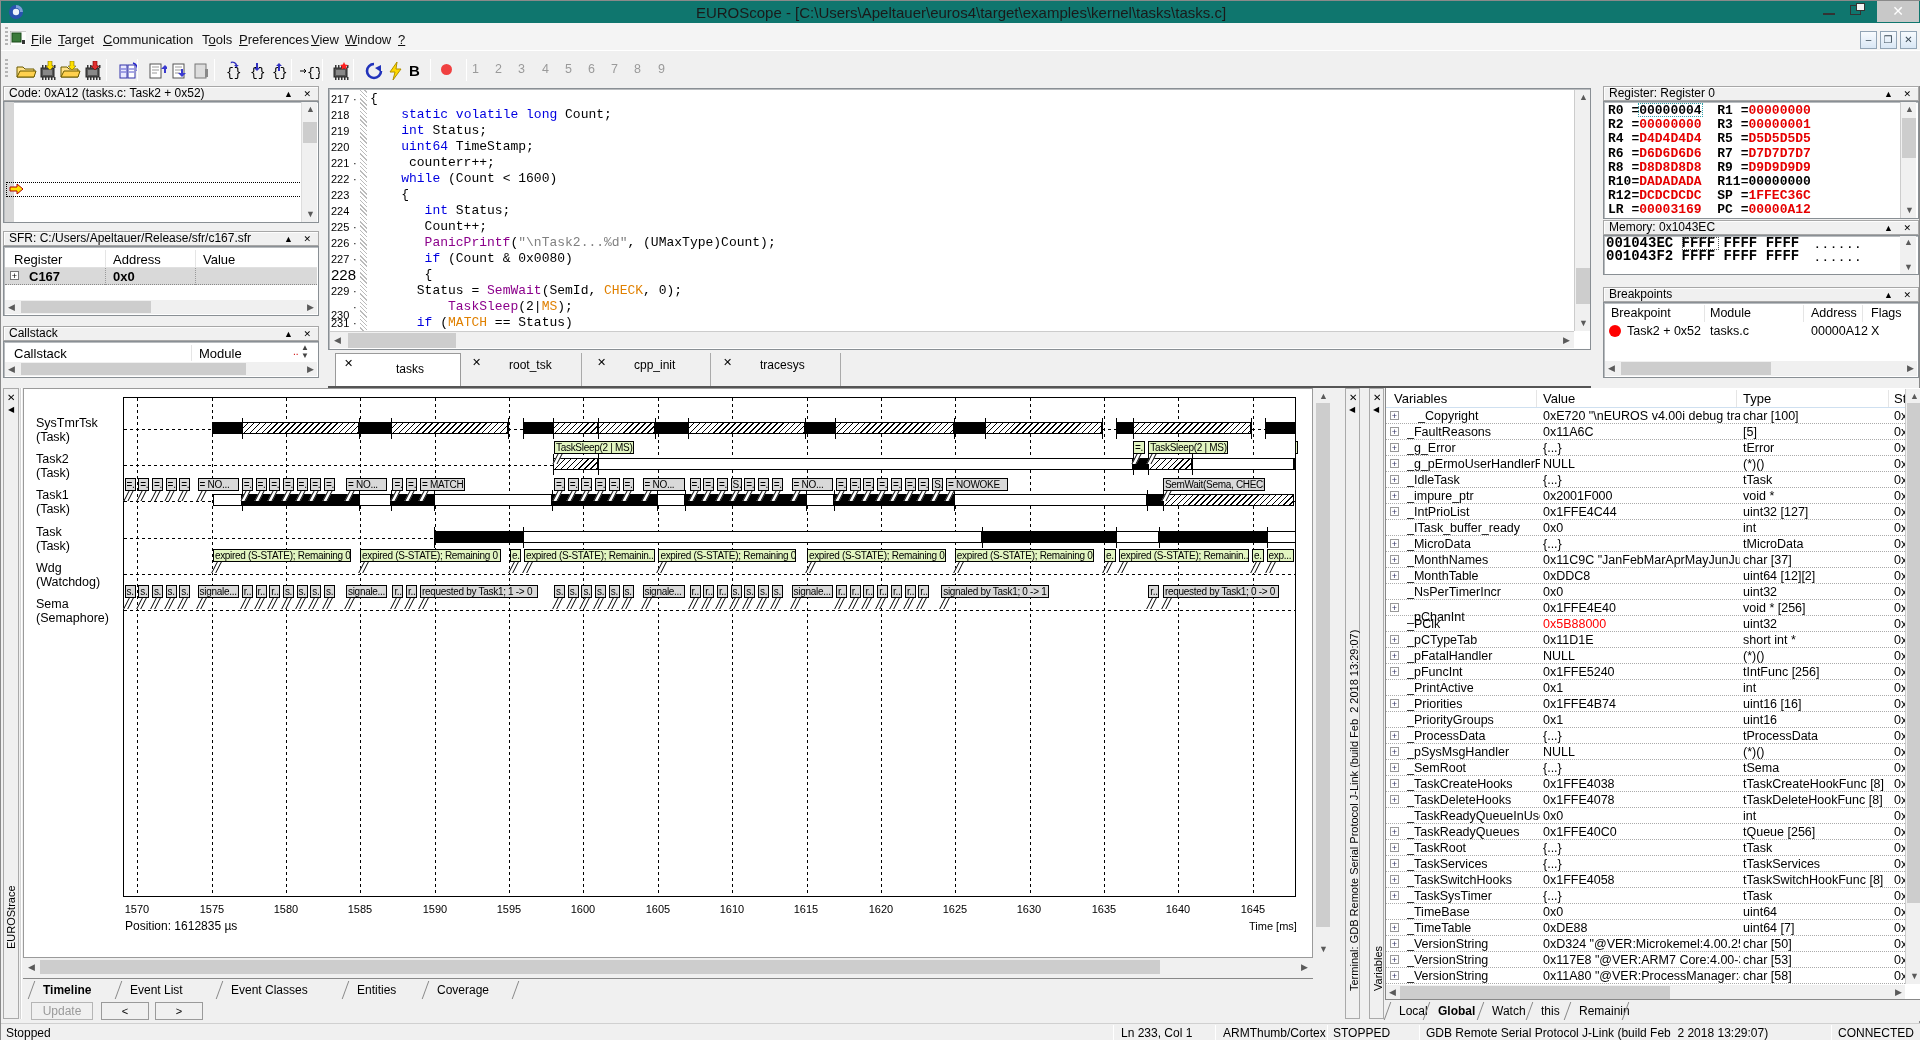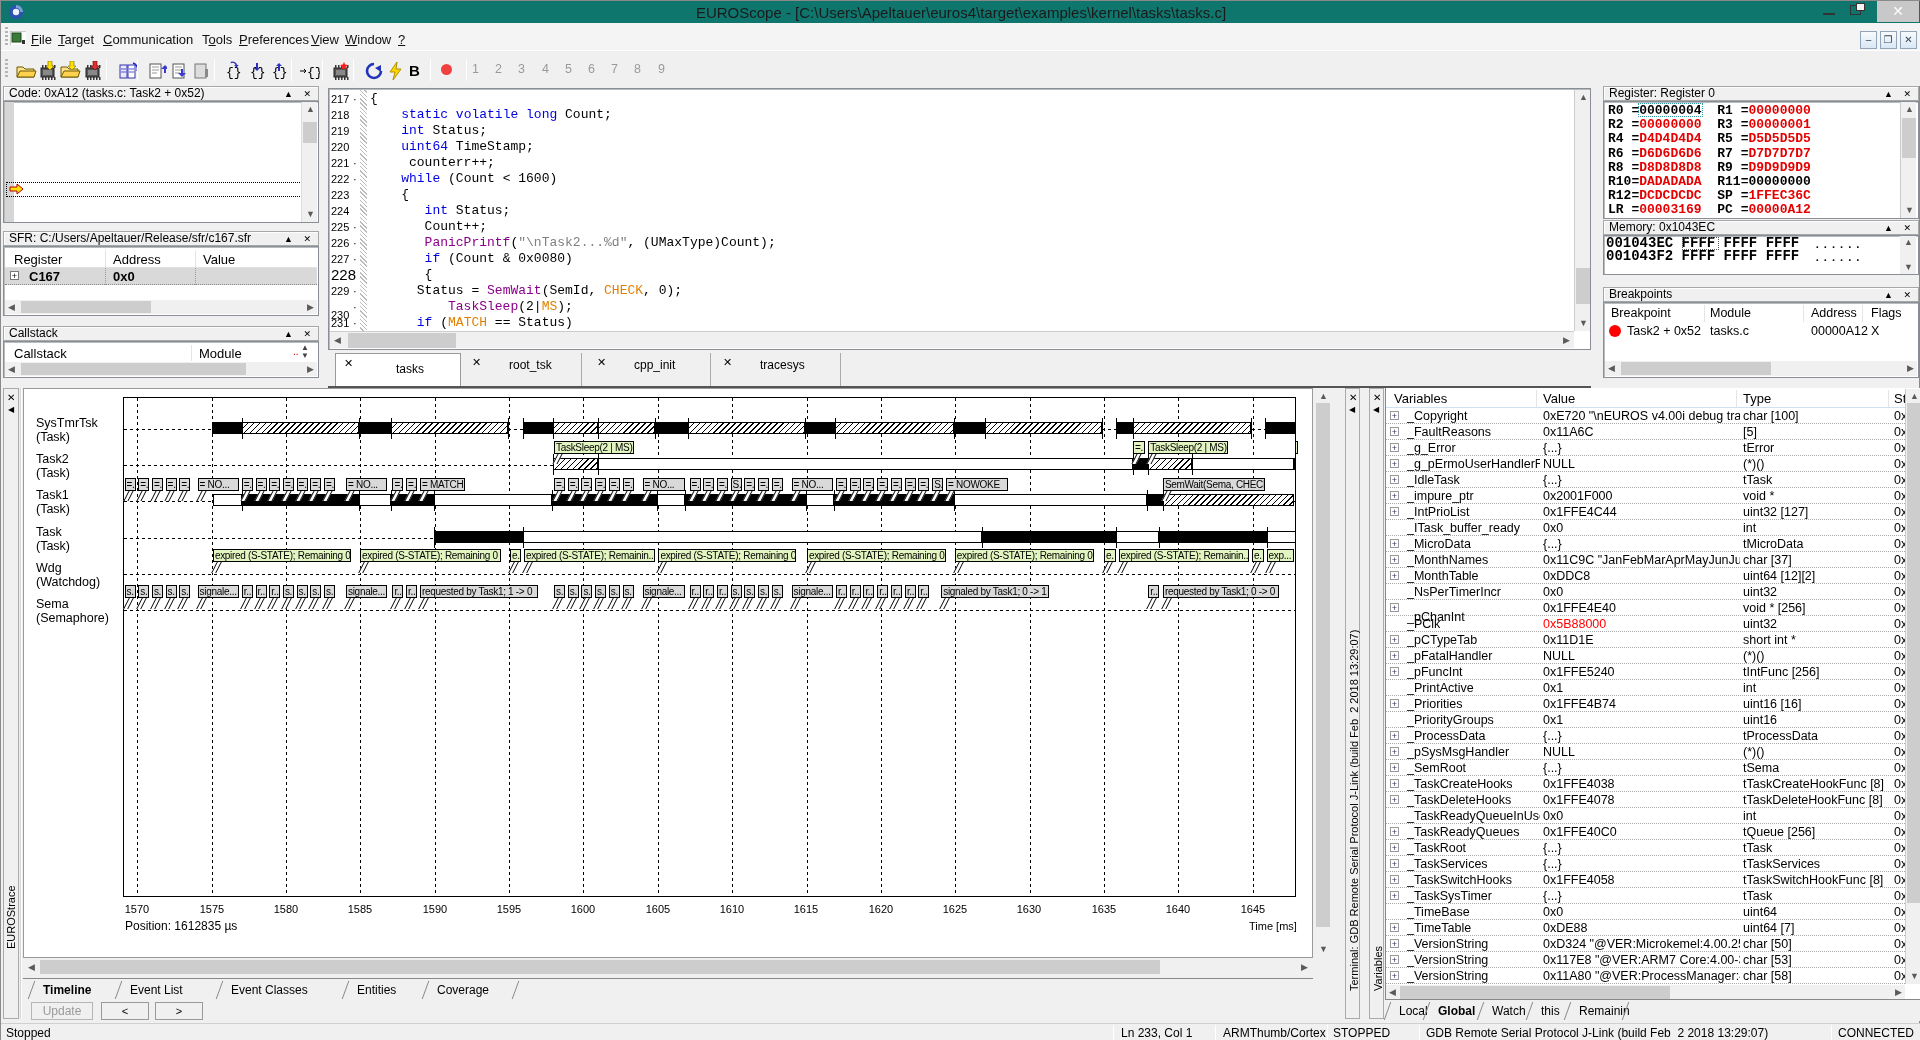--- a/index.html
+++ b/index.html
@@ -731,21 +731,21 @@
       <span class="abs" style="left:8px;top:2px">Variables</span>
       <span class="abs" style="left:157px;top:2px">Value</span>
       <span class="abs" style="left:357px;top:2px">Type</span>
       <span class="abs" style="left:508px;top:2px">St</span>
       <span class="hdrline" style="left:150px;top:1px;height:17px"></span>
       <span class="hdrline" style="left:350px;top:1px;height:17px"></span>
       <span class="hdrline" style="left:502px;top:1px;height:17px"></span>
     </div>
 <div class="abs" style="left:1385px;top:407px;width:519px;height:16px;border-bottom:1px dotted #aaa;font-size:12.5px;white-space:nowrap">
       <span class="abs" style="left:4px;top:3px;width:9px;height:9px;border:1px solid #999;background:#fff;font-size:9px;line-height:8px;text-align:center;color:#336">+</span>
-      <span class="abs" style="left:21px;top:1px;width:133px;overflow:hidden">_Copyright</span>
+      <span class="abs" style="left:32px;top:1px;width:133px;overflow:hidden">_Copyright</span>
       <span class="abs" style="left:157px;top:1px;width:197px;overflow:hidden;">0xE720 "\nEUROS v4.00i debug trac...</span>
       <span class="abs" style="left:357px;top:1px;width:148px;overflow:hidden">char [100]</span>
       <span class="abs" style="left:508px;top:1px">0x</span>
     </div>
 <div class="abs" style="left:1385px;top:423px;width:519px;height:16px;border-bottom:1px dotted #aaa;font-size:12.5px;white-space:nowrap">
       <span class="abs" style="left:4px;top:3px;width:9px;height:9px;border:1px solid #999;background:#fff;font-size:9px;line-height:8px;text-align:center;color:#336">+</span>
       <span class="abs" style="left:21px;top:1px;width:133px;overflow:hidden">_FaultReasons</span>
       <span class="abs" style="left:157px;top:1px;width:197px;overflow:hidden;">0x11A6C</span>
       <span class="abs" style="left:357px;top:1px;width:148px;overflow:hidden">[5]</span>
       <span class="abs" style="left:508px;top:1px">0x</span>

